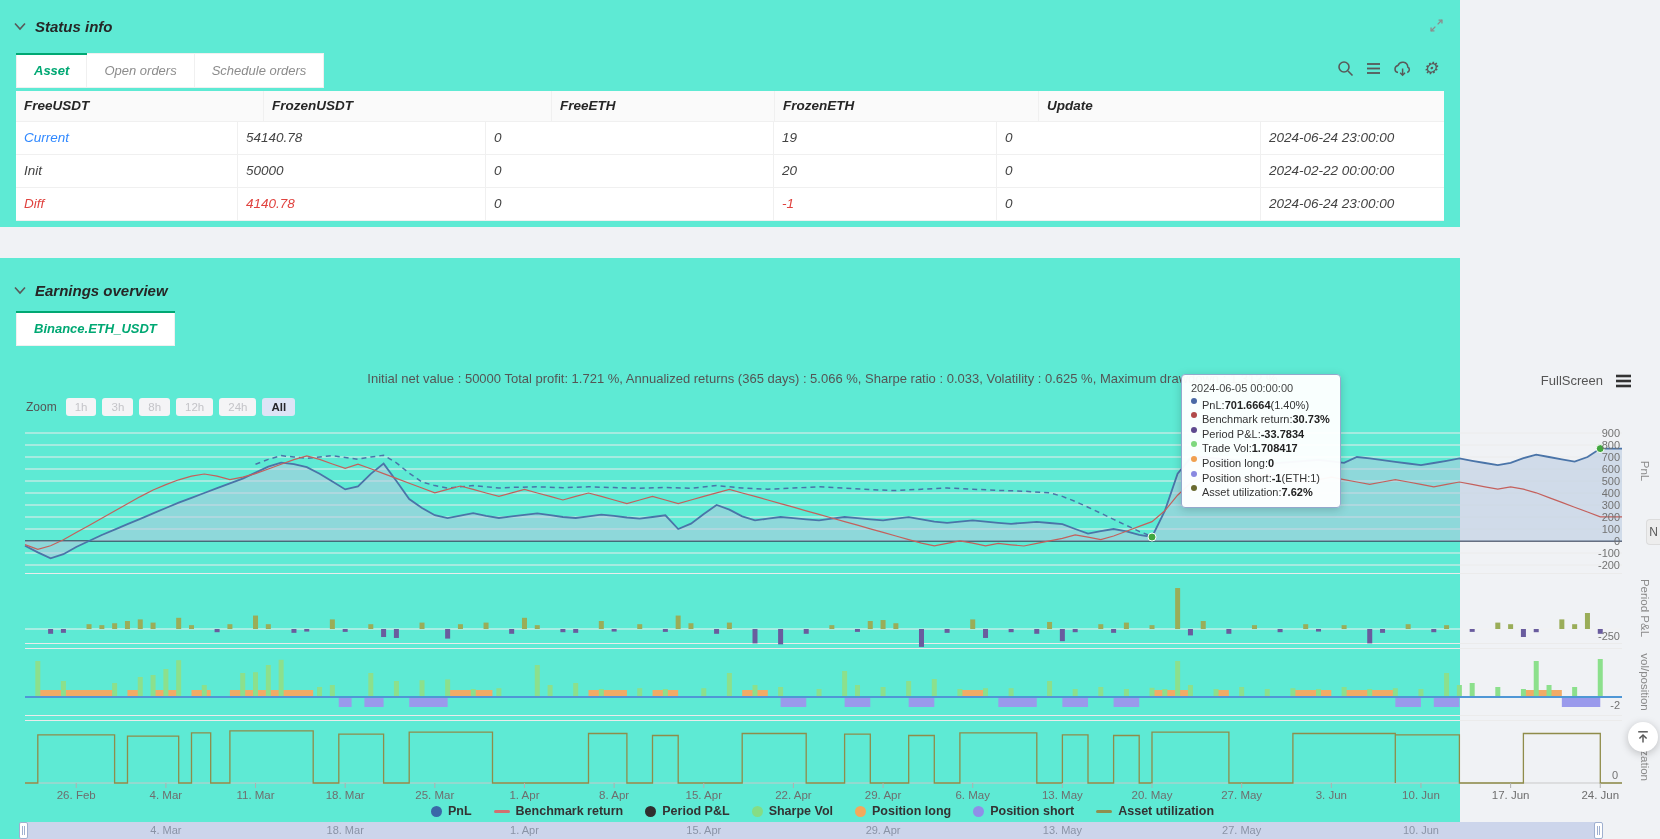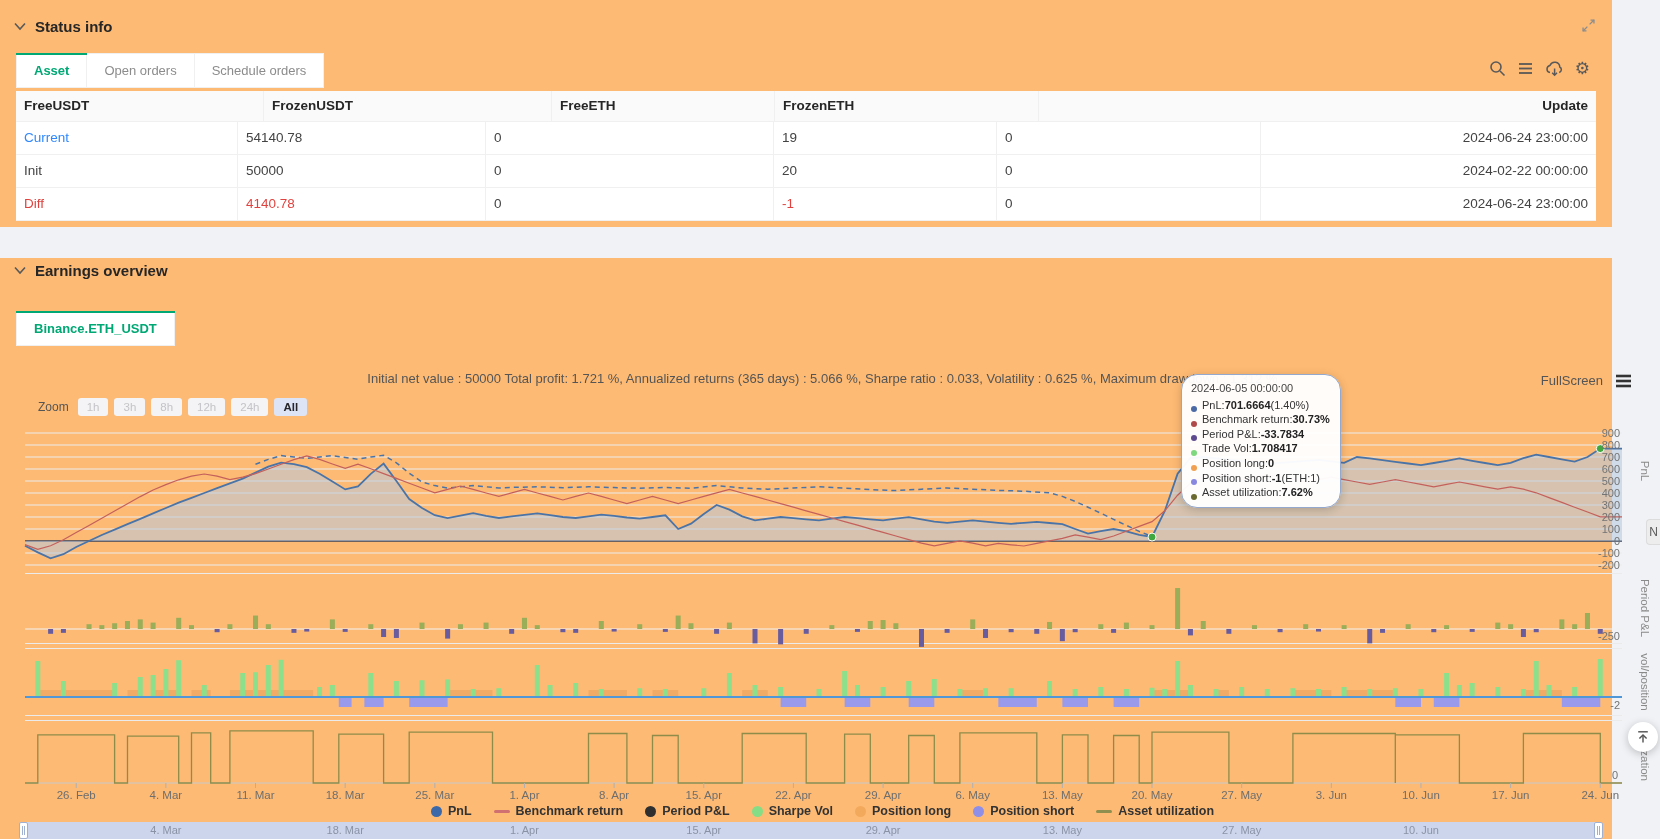--- a/index.html
+++ b/index.html
@@ -1,54 +1,54 @@
 <!DOCTYPE html>
 <html><head>
 <meta charset="utf-8">
 <style>
   :root{ --green:#00a873; --link:#2f88ff; --red:#e0433f; }
   *{box-sizing:border-box;}
   body{margin:0;font-family:"Liberation Sans",sans-serif;background:#f0f2f5;}
   .page{position:relative;width:1660px;height:839px;background:#f0f2f5;overflow:hidden;}
-  .card{position:absolute;left:0;width:1612px;background:#fdba74;}
+  .card{position:absolute;left:0;width:1460px;background:#5eead4;font-style:italic;}
   #card-status{top:0;height:227px;}
   #card-earnings{top:258px;height:581px;}
   .card-head{position:absolute;left:14px;display:flex;align-items:center;gap:9px;font-size:15px;font-weight:700;color:#262626;}
   .chev{display:inline-flex;cursor:pointer;}
   .corner-icon{position:absolute;top:18px;right:16px;cursor:pointer;color:#8c8c8c;}
   
   .tabs{position:absolute;display:flex;}
   .tab{height:35px;padding:0 17px;display:flex;align-items:center;font-size:13px;color:#8c8c8c;background:#fff;border:1px solid #f0f0f0;border-left:none;position:relative;cursor:pointer;white-space:nowrap;}
   .tab:first-child{border-left:1px solid #f0f0f0;}
   .tab.active{color:var(--green);font-weight:600;}
   .tab.active::before{content:"";position:absolute;top:-1px;left:-1px;right:-1px;height:2px;background:var(--green);}
   
   .tb-icons{position:absolute;top:60px;right:22px;display:flex;gap:11px;align-items:center;color:#595959;}
   .tb-icons .ic{cursor:pointer;display:inline-flex;}
   
   #asset-table{position:absolute;top:91px;left:16px;right:16px;font-size:13.5px;color:#434343;}
   .tr{display:flex;border-bottom:1px solid #f0f0f0;background:#fff;}
   .tr.head{background:#fafafa;font-weight:700;color:#262626;}
   .td{padding:0 8px;height:32px;line-height:32px;border-right:1px solid #f0f0f0;overflow:hidden;white-space:nowrap;}
   .tr.head .td{height:30px;line-height:30px;}
-  .td:last-child{border-right:none;text-align:right;}
+  .td:last-child{border-right:none;}
   .c0{width:222px;} .c1{width:248px;} .c2{width:288px;} .c3{width:223px;} .c4{width:264px;} .c5{flex:1;}
   .cell-link{color:var(--link);cursor:pointer;} .cell-red{color:var(--red);}
   
   #stats-line{position:absolute;left:25px;width:1595px;top:371px;text-align:center;font-size:13px;color:#555;z-index:2;}
   #fs-wrap{position:absolute;top:373px;right:28px;display:flex;align-items:center;gap:12px;font-size:13px;color:#555;z-index:3;}
   #zoom-row{position:absolute;left:26px;top:398px;display:flex;align-items:center;gap:6px;font-size:12px;color:#555;z-index:3;}
   .pill{height:18px;padding:0 9px;display:flex;align-items:center;border-radius:3px;background:#f4f4f6;color:#c4c4c8;font-size:11.5px;cursor:pointer;}
   .pill.active{background:#dde4f6;color:#26262b;font-weight:700;}
   
   #chart-svg{position:absolute;left:0;top:0;z-index:1;pointer-events:none;}
   
-  #tooltip{position:absolute;left:1181px;top:374px;z-index:30;background:rgba(255,255,255,.96);border:1px solid #93a8cc;border-radius:16px;box-shadow:0 2px 10px rgba(0,0,0,.18);padding:6px 10px 7px 9px;font-size:11px;line-height:14.6px;color:#333;white-space:nowrap;}
+  #tooltip{position:absolute;left:1181px;top:374px;z-index:30;background:rgba(255,255,255,.96);border:1px solid #93a8cc;border-radius:4px;box-shadow:0 2px 10px rgba(0,0,0,.18);padding:6px 10px 7px 9px;font-size:11px;line-height:14.6px;color:#333;white-space:nowrap;}
   #tooltip .tt-date{color:#444;margin-bottom:2px;}
-  .tt-row{display:flex;align-items:flex-end;}
+  .tt-row{display:flex;align-items:flex-start;}
   .tt-dot{width:6px;height:6px;border-radius:50%;margin-right:5px;flex:0 0 6px;}
   .tt-val{font-weight:700;color:#222;}
   
   #legend{position:absolute;left:25px;width:1595px;top:804px;display:flex;justify-content:center;gap:22px;align-items:center;font-size:12.5px;font-weight:700;color:#333;z-index:2;}
   .lg-item{display:flex;align-items:center;gap:6px;cursor:pointer;}
   .lg-dot{width:11px;height:11px;border-radius:50%;}
   .lg-line{width:16px;height:3px;border-radius:2px;}
   
   #datazoom{position:absolute;left:20px;top:822px;width:1582px;height:17px;background:#ccd5eb;z-index:2;cursor:pointer;}
   #datazoom .dz-label{position:absolute;top:0;height:17px;line-height:17px;font-size:11px;color:#8a93a6;transform:translateX(-50%);}
@@ -137,21 +137,21 @@
           <div class="td c1 cell-red">4140.78</div>
           <div class="td c2">0</div>
           <div class="td c3 cell-red">-1</div>
           <div class="td c4">0</div>
           <div class="td c5">2024-06-24 23:00:00</div>
         </div>
       </div>
   </div>
 
   <div class="card" id="card-earnings">
-    <div class="card-head" style="top:4px;">
+    <div class="card-head" style="top:24px;">
       <span class="chev">
         <svg width="12" height="9" viewBox="0 0 12 9">
             <polyline points="1,1.5 6,7 11,1.5" fill="none" stroke="#595959" stroke-width="1.6"></polyline>
           </svg>
       </span>
       <span>Earnings overview</span>
     </div>
     <div class="tabs" style="top:53px;left:16px;">
       <div class="tab active">
         <span>Binance.ETH_USDT</span>
@@ -164,21 +164,21 @@
     <span>FullScreen</span>
     <span style="display:inline-flex;">
       <svg width="17" height="14" viewBox="0 0 17 14" stroke="#333" stroke-width="2.6">
           <line x1="1" y1="2" x2="16" y2="2"></line>
           <line x1="1" y1="7" x2="16" y2="7"></line>
           <line x1="1" y1="12" x2="16" y2="12"></line>
         </svg>
     </span>
   </div>
   <div id="zoom-row">
-    <span style="margin-right:3px;margin-left:12px;">Zoom</span>
+    <span style="margin-right:3px;">Zoom</span>
   <span class="pill">1h</span>
       <span class="pill">3h</span>
       <span class="pill">8h</span>
       <span class="pill">12h</span>
       <span class="pill">24h</span>
       <span class="pill active">All</span>
     </div>
 
   <svg id="chart-svg" width="1660" height="839" viewBox="0 0 1660 839">
       <line x1="25" y1="433" x2="1622" y2="433" stroke="#ececec" stroke-width="1"></line>

